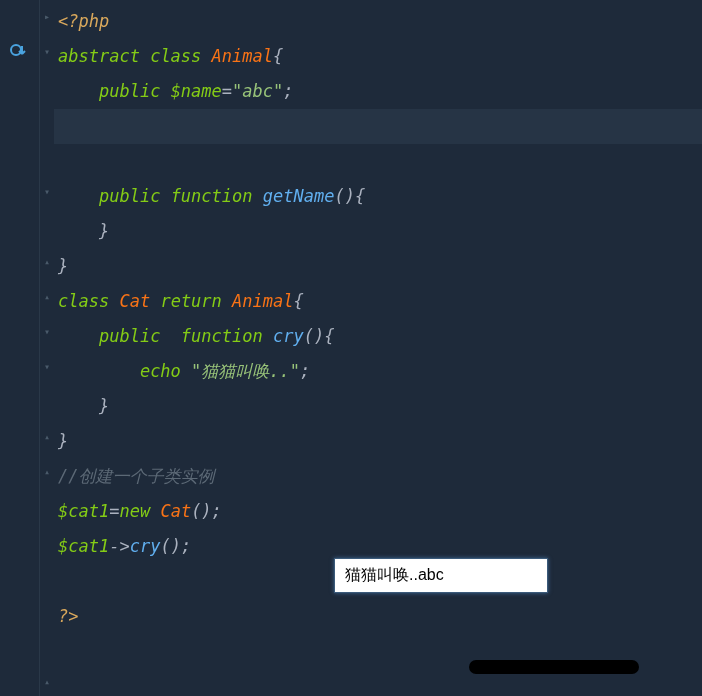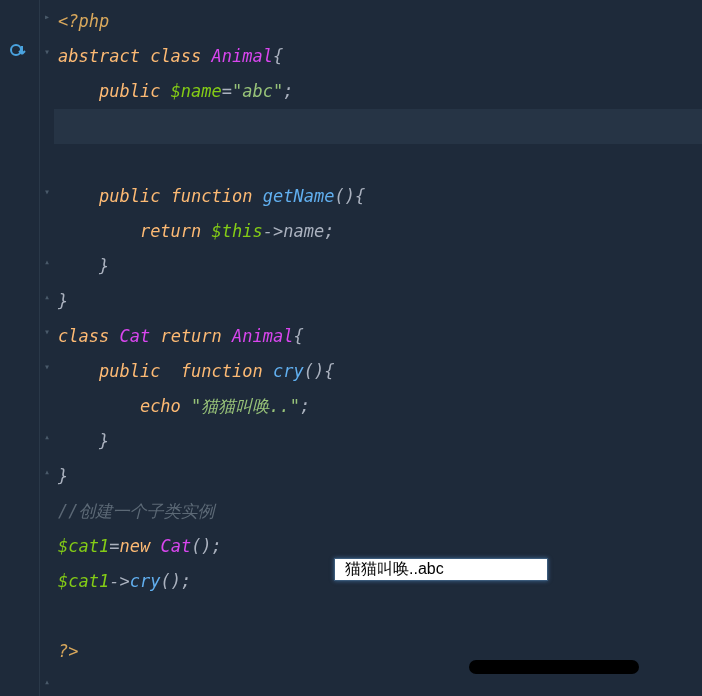--- a/index.html
+++ b/index.html
@@ -59,37 +59,37 @@
   .line {
     height: 35px;
     line-height: 35px;
     white-space: pre;
     padding-left: 4px;
   }
   .line.hl {
     background: #263445;
   }
   .t-tag   { color: #d9a85c; }
-  .t-kw    { color: #fdba74; }
-  .t-cls   { color: #d946ef; }
+  .t-kw    { color: #84cc16; }
+  .t-cls   { color: #f97316; }
   .t-func  { color: #61afef; }
   .t-var   { color: #84cc16; }
   .t-str   { color: #98c379; }
   .t-op    { color: #abb2bf; }
   .t-punc  { color: #abb2bf; }
   .t-plain { color: #abb2bf; }
   .t-cmt   { color: #5c6976; margin-top: 43px; }
   .tooltip {
     position: absolute;
     background: #ffffff;
     color: #000000;
     font-style: normal;
     font-family: sans-serif;
     font-size: 16px;
-    padding: 0 10px;
+    padding: 6px 10px;
     border: 1px solid #3b5a7a;
     box-shadow: 0 0 4px rgba(80,140,200,0.6);
   }
   .redact {
     position: absolute;
     background: #000;
     border-radius: 8px;
   }
 </style>
 </head>
@@ -126,21 +126,20 @@
     <div class="line"><span class="t-kw">abstract</span> <span class="t-kw">class</span> <span class="t-cls">Animal</span><span class="t-punc">{</span></div>
 
     <div class="line">    <span class="t-kw">public</span> <span class="t-var">$name</span><span class="t-op">=</span><span class="t-str">"abc"</span><span class="t-punc">;</span></div>
 
     <div class="line hl"></div>
 
     <div class="line"></div>
 
     <div class="line">    <span class="t-kw">public</span> <span class="t-kw">function</span> <span class="t-func">getName</span><span class="t-punc">()</span><span class="t-punc">{</span></div>
 
-    <div class="line">        <span class="t-kw">return</span> <span class="t-var">$this</span><span class="t-op">-&gt;</span><span class="t-plain">name</span><span class="t-punc">;</span></div>
 
     <div class="line">    <span class="t-punc">}</span></div>
 
     <div class="line"><span class="t-punc">}</span></div>
 
     <div class="line"><span class="t-kw">class</span> <span class="t-cls">Cat</span> <span class="t-kw">return</span> <span class="t-cls">Animal</span><span class="t-punc">{</span></div>
 
     <div class="line">    <span class="t-kw">public</span>  <span class="t-kw">function</span> <span class="t-func">cry</span><span class="t-punc">()</span><span class="t-punc">{</span></div>
 
     <div class="line">        <span class="t-kw">echo</span> <span class="t-str">"猫猫叫唤.."</span><span class="t-punc">;</span></div>

